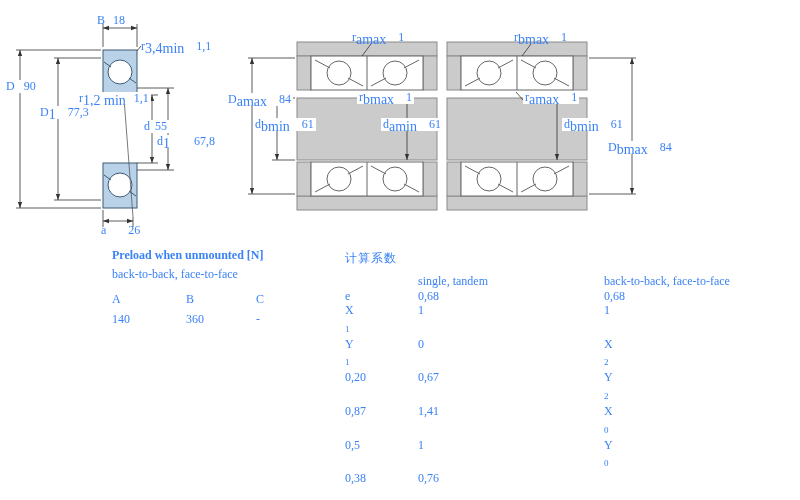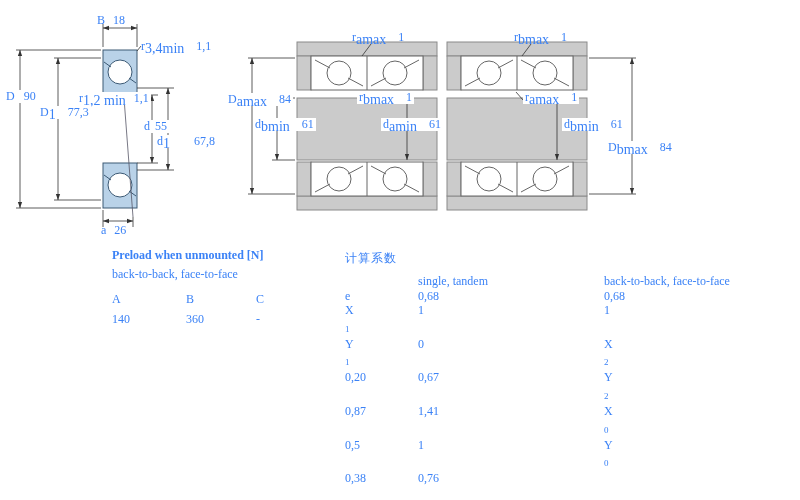--- a/index.html
+++ b/index.html
@@ -144,37 +144,37 @@
       <line x1="523" y1="100" x2="516" y2="92"></line>
     </g>
   </svg>
 
   <div class="dim" style="left:97px;top:14px">
     <span>B</span><span class="val" style="margin-left:8px">18</span>
   </div>
   <div class="dim" style="left:141px;top:40px">
     <span>r</span><sub>3,4min</sub><span class="val">1,1</span>
   </div>
-  <div class="dim bg" style="left:4px;top:90px">
+  <div class="dim bg" style="left:4px;top:80px">
     <span>D</span><span class="val" style="margin-left:9px">90</span>
   </div>
   <div class="dim bg" style="left:77px;top:92px">
     <span>r</span><sub>1,2 min</sub><span class="val" style="margin-left:8px">1,1</span>
   </div>
   <div class="dim bg" style="left:38px;top:106px">
     <span>D</span><sub>1</sub><span class="val" style="margin-left:12px">77,3</span>
   </div>
   <div class="dim bg" style="left:142px;top:120px">
     <span>d</span><span class="val" style="margin-left:5px">55</span>
   </div>
   <div class="dim bg" style="left:155px;top:135px">
     <span>d</span><sub>1</sub><span class="val" style="margin-left:24px">67,8</span>
   </div>
   <div class="dim" style="left:101px;top:224px">
-    <span>a</span><span class="val" style="margin-left:8px">26</span>
+    <span>a</span><span class="val" style="margin-left:22px">26</span>
   </div>
 
   <div class="dim" style="left:352px;top:31px">
     <span>r</span><sub>amax</sub><span class="val">1</span>
   </div>
   <div class="dim bg" style="left:226px;top:93px">
     <span>D</span><sub>amax</sub><span class="val">84</span>
   </div>
   <div class="dim bg" style="left:357px;top:91px">
     <span>r</span><sub>bmax</sub><span class="val">1</span>

